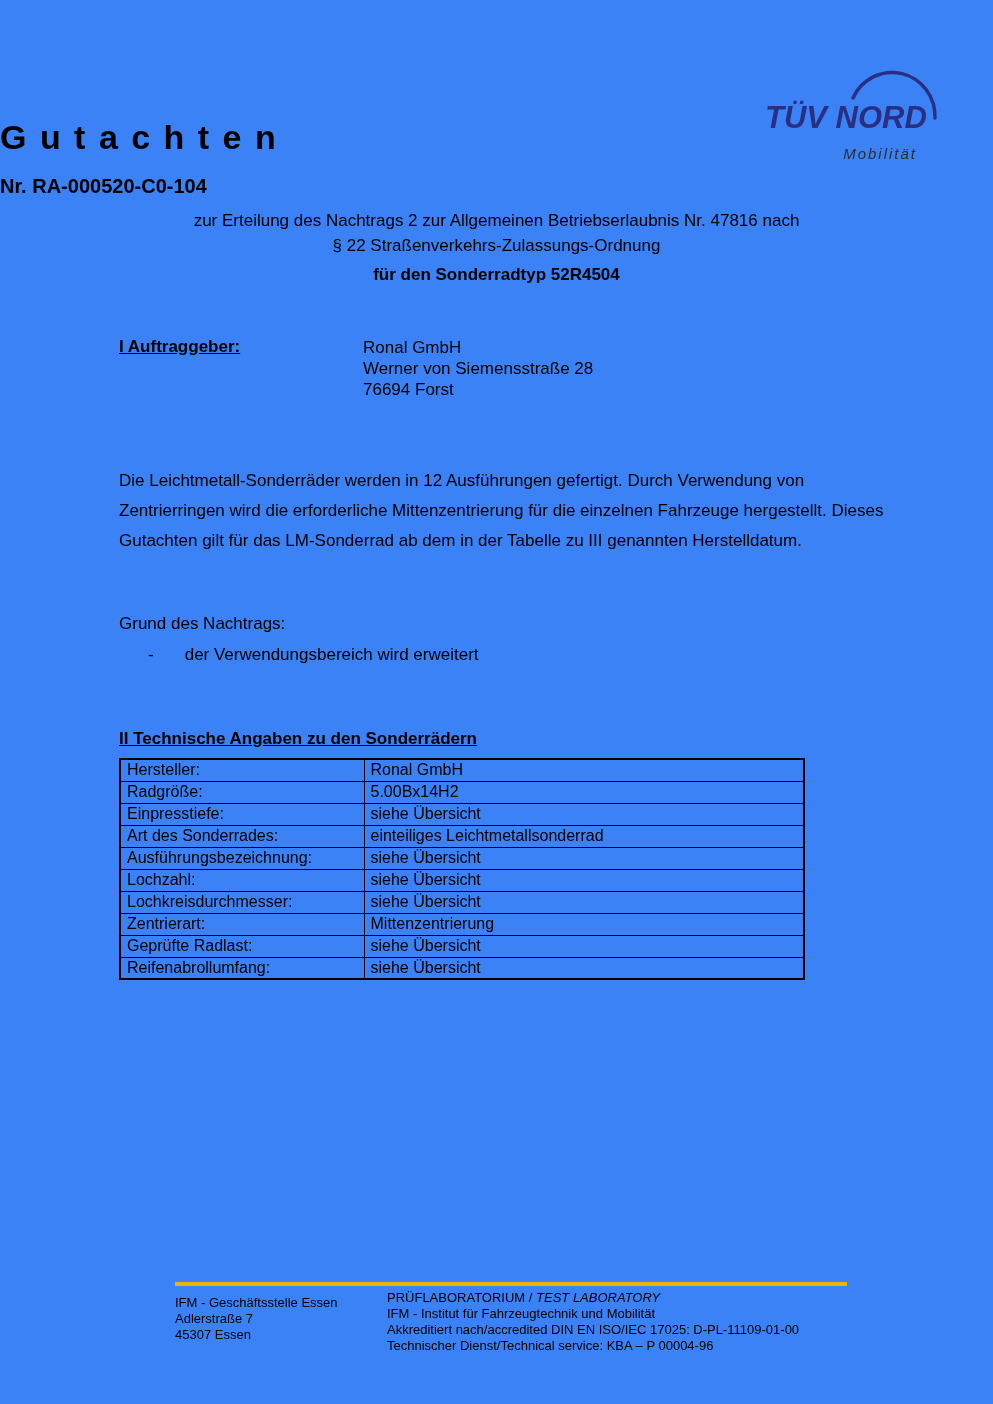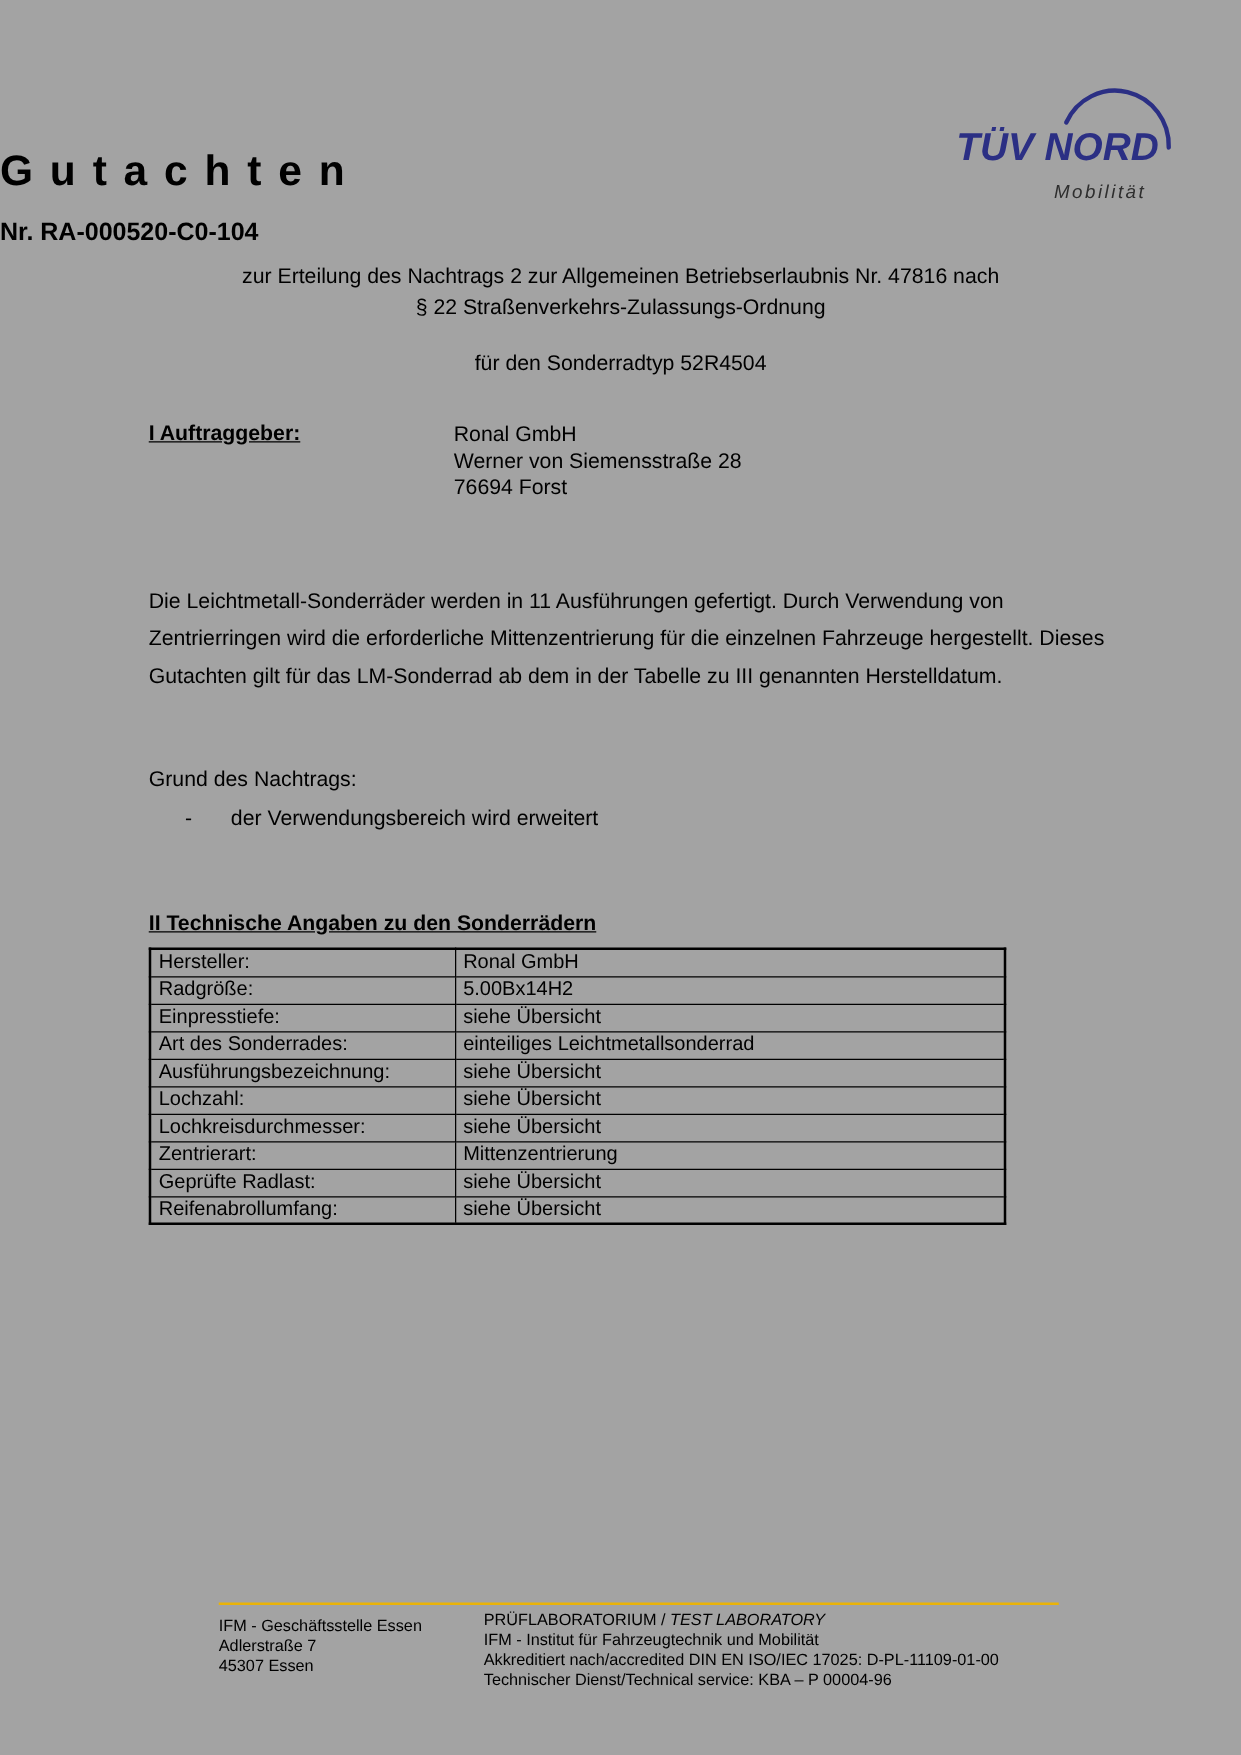--- a/index.html
+++ b/index.html
@@ -1,35 +1,35 @@
 <!DOCTYPE html>
 <html lang="de"><head>
 <meta charset="utf-8">
 <style>
   * { margin:0; padding:0; box-sizing:border-box; }
   html,body { background:#ffffff; }
   body { font-family:"Liberation Sans", sans-serif; color:#000; }
-  .page { position:relative; width:993px; height:1404px; background:#a3a3a3; margin:0 auto; overflow:hidden; }
+  .page { position:relative; width:993px; height:1404px; background:#3b82f6; margin:0 auto; overflow:hidden; }
 
   
   .logo { position:absolute; top:50px; left:755px; width:195px; height:125px; }
   .logo-arc { position:absolute; top:0; left:0; width:195px; height:125px; }
   .logo-brand { position:absolute; top:50px; left:10px; font-size:31px; font-weight:bold; font-style:italic;
                 color:#2b2f84; letter-spacing:0px; white-space:nowrap; }
   .logo-tagline { position:absolute; top:95px; left:0; width:162px; text-align:right; font-size:15px;
                   font-style:italic; color:#2e2e2e; letter-spacing:2px; }
 
   
   .title-block { position:absolute; top:118px; left:0; width:993px; text-align:left; }
   .doc-title { font-size:34px; font-weight:bold; letter-spacing:2px; }
   .doc-number { font-size:20px; font-weight:bold; margin-top:18px; }
 
   
   .intro { position:absolute; top:208px; left:0; width:993px; text-align:center; font-size:17px; line-height:25px; }
-  .intro-subject { margin-top:20px; }
+  .intro-subject { margin-top:4px;font-weight:bold; }
 
   
   .client-row { position:absolute; top:337px; left:119px; display:flex; font-size:17px; }
   .client-heading { width:244px; font-weight:bold; text-decoration:underline; }
   .client-address { line-height:21px; }
 
   
   .main-paragraph { position:absolute; top:466px; left:119px; width:775px; font-size:17px; line-height:30px; }
 
   
@@ -39,21 +39,21 @@
   .reason-text { margin-left:31px; }
 
   
   .tech-heading { position:absolute; top:729px; left:119px; font-size:17px; font-weight:bold; text-decoration:underline; }
   .tech-table { position:absolute; top:758px; left:119px; width:686px; border-collapse:collapse;
                 border:2px solid #000; font-size:16px; }
   .tech-table td { border:1px solid #000; padding:1px 6px; height:22px; vertical-align:middle; }
   .tech-table td.label-cell { width:244px; }
 
   
-  .footer { position:absolute; top:1282px; left:175px; width:672px; border-top:2px solid #eab308; display:flex; }
+  .footer { position:absolute; top:1282px; left:175px; width:672px; border-top:4px solid #eab308; display:flex; }
   .footer-address { width:212px; padding-top:9px; font-size:13px; line-height:16px; }
   .footer-lab { flex:1; padding-top:4px; text-align:left; font-size:13px; line-height:16px; }
   .italic { font-style:italic; }
 </style>
 </head>
 <body>
 
 <div class="page">
 
   <div class="logo">
@@ -77,21 +77,21 @@
 
   <div class="client-row">
     <div class="client-heading">I Auftraggeber:</div>
     <div class="client-address">
       <div>Ronal GmbH</div>
       <div>Werner von Siemensstraße 28</div>
       <div>76694 Forst</div>
     </div>
   </div>
 
-  <div class="main-paragraph">Die Leichtmetall-Sonderräder werden in 11 Ausführungen gefertigt. Durch Verwendung von Zentrierringen wird die erforderliche Mittenzentrierung für die einzelnen Fahrzeuge hergestellt. Dieses Gutachten gilt für das LM-Sonderrad ab dem in der Tabelle zu III genannten Herstelldatum.</div>
+  <div class="main-paragraph">Die Leichtmetall-Sonderräder werden in 12 Ausführungen gefertigt. Durch Verwendung von Zentrierringen wird die erforderliche Mittenzentrierung für die einzelnen Fahrzeuge hergestellt. Dieses Gutachten gilt für das LM-Sonderrad ab dem in der Tabelle zu III genannten Herstelldatum.</div>
 
   <div class="reason">
     <div>Grund des Nachtrags:</div>
     <div class="reason-item">
       <span class="reason-dash">-</span>
       <span class="reason-text">der Verwendungsbereich wird erweitert</span>
     </div>
   </div>
 
   <div class="tech-heading">II Technische Angaben zu den Sonderrädern</div>

